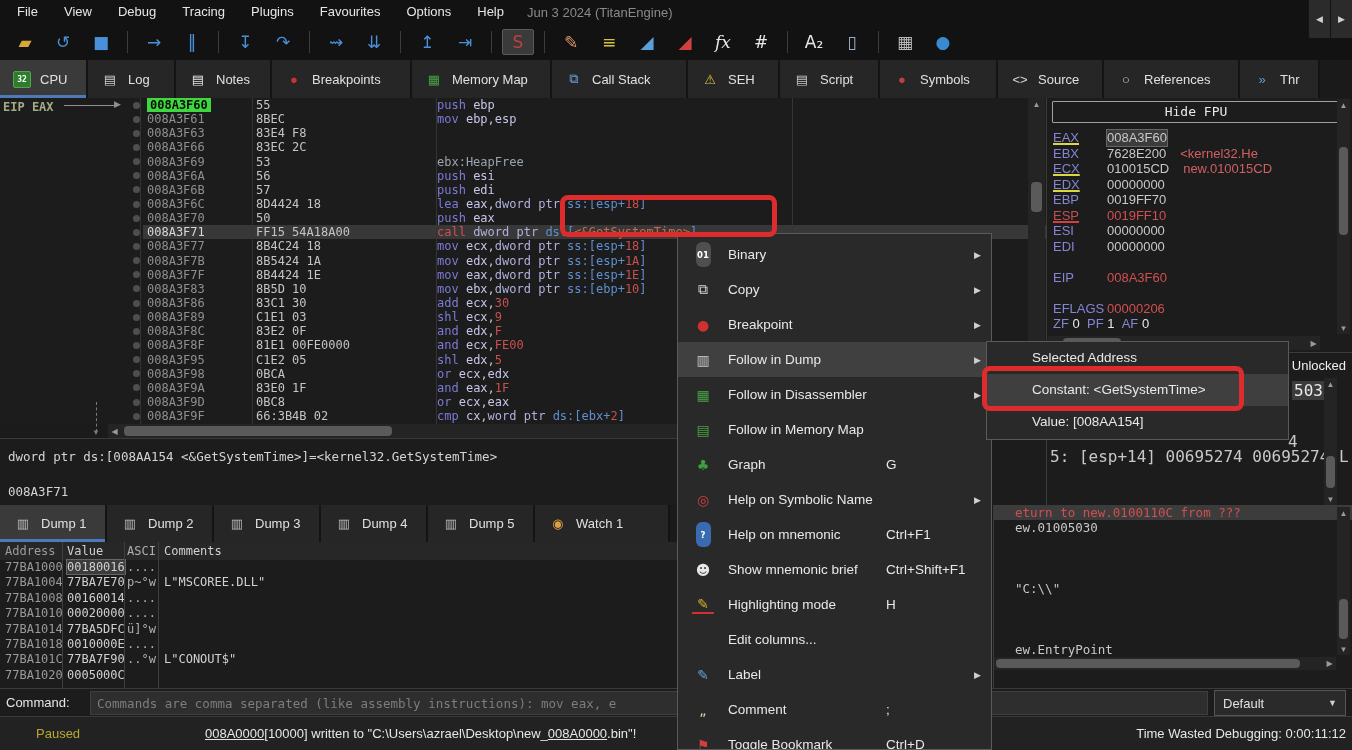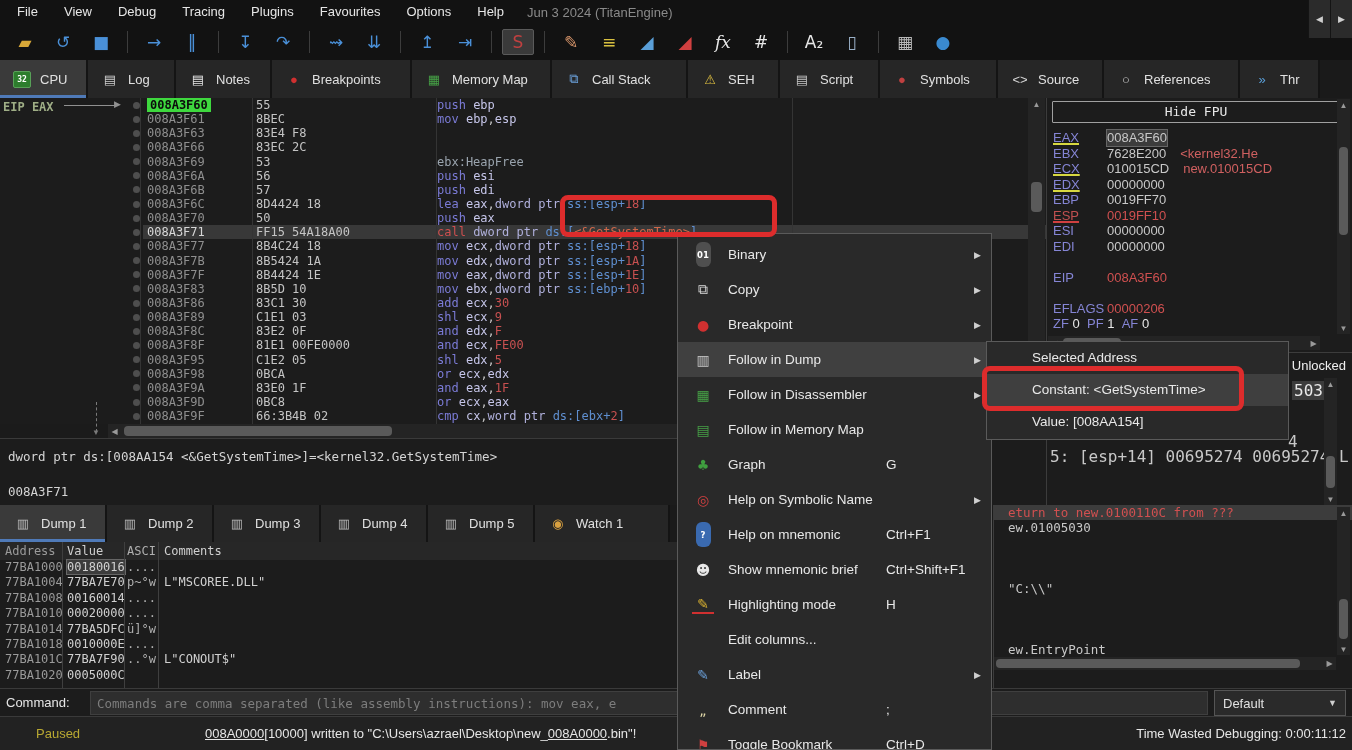--- a/index.html
+++ b/index.html
@@ -84,21 +84,21 @@
 .dc-addr{width:62px;flex:none;padding-left:5px;color:#9a9a9a}
 .dc-val{width:62px;flex:none;padding-left:5px;color:#d0d0d0}
 .dc-val .valsel{background:#3c3c3c;outline:1px solid #666}
 .dc-asc{width:34px;flex:none;padding-left:3px;color:#b0b0b0}
 .dc-com{flex:1;padding-left:6px;color:#d0d0d0}
 .dumpline{position:absolute;top:0;width:1px;height:146px;background:#3f3f3f}
 
 
 #stackpanel{position:absolute;left:993px;top:505px;width:359px;height:183px;background:#1c1c1c;
   border-left:1px solid #3c3c3c;font-family:"DejaVu Sans Mono",monospace;font-size:12.5px;overflow:hidden}
-.srow{height:15.2px;line-height:15px;padding-left:14px;color:#c8c8c8;white-space:pre}
+.srow{height:15.2px;line-height:15px;padding-left:21px;color:#c8c8c8;white-space:pre}
 .srow.sel{background:#3c3c3c}
 .srow.red{color:#d05050}
 
 
 #regpanel{position:absolute;left:1046px;top:98px;width:306px;height:254px;background:#1c1c1c;
   border-left:1px solid #3c3c3c;font-family:"DejaVu Sans Mono",monospace;font-size:12.5px;overflow:hidden}
 #hidefpu{position:absolute;left:1052px;top:101px;width:288px;height:22px;border:1px solid #a0a0a0;
   border-radius:1px;background:transparent;color:#e8e8e8;text-align:center;line-height:20px;
   font-family:"DejaVu Sans Mono",monospace;font-size:13px}
 #regrows{position:absolute;left:1053px;top:130px;width:296px}

